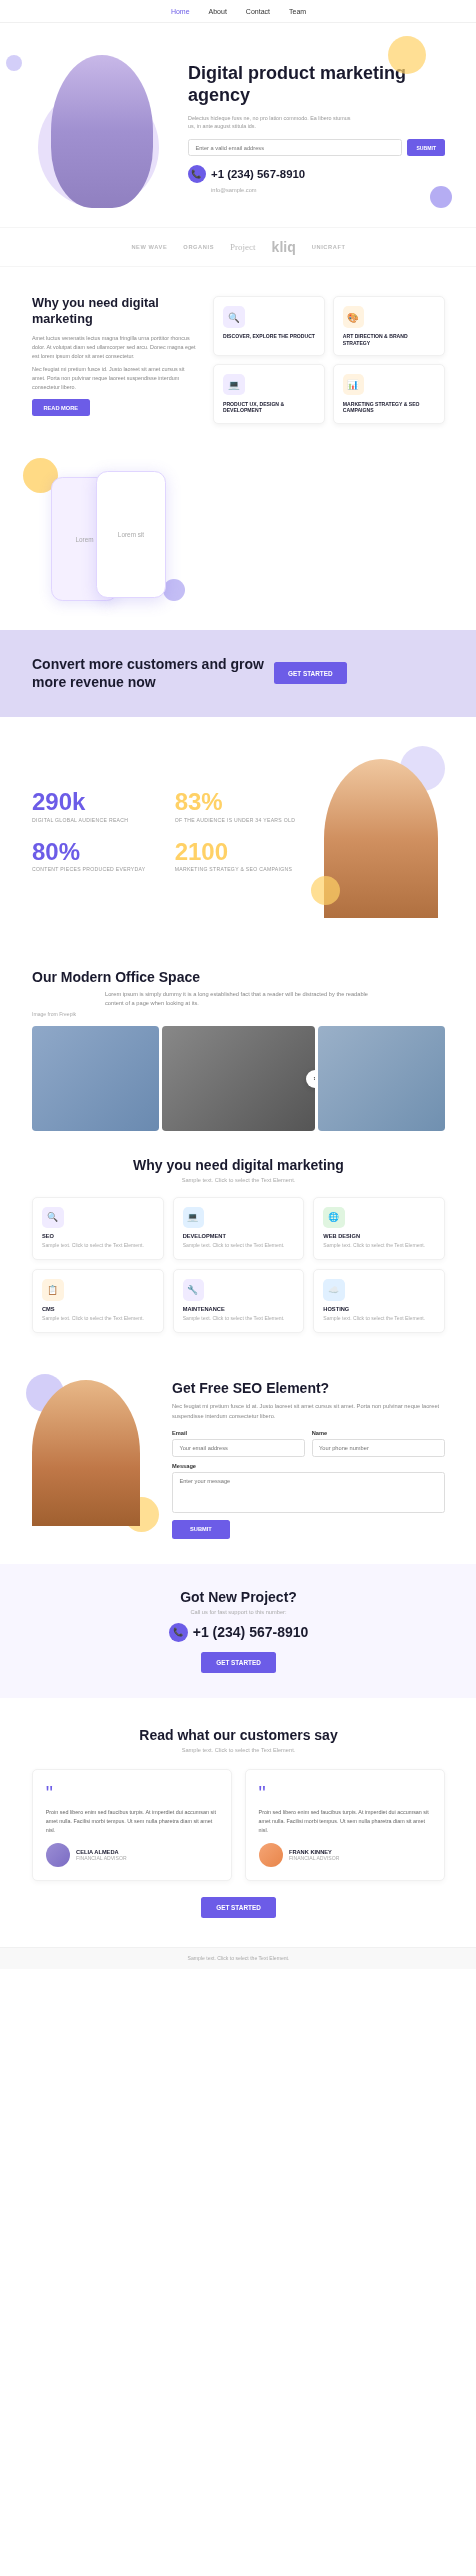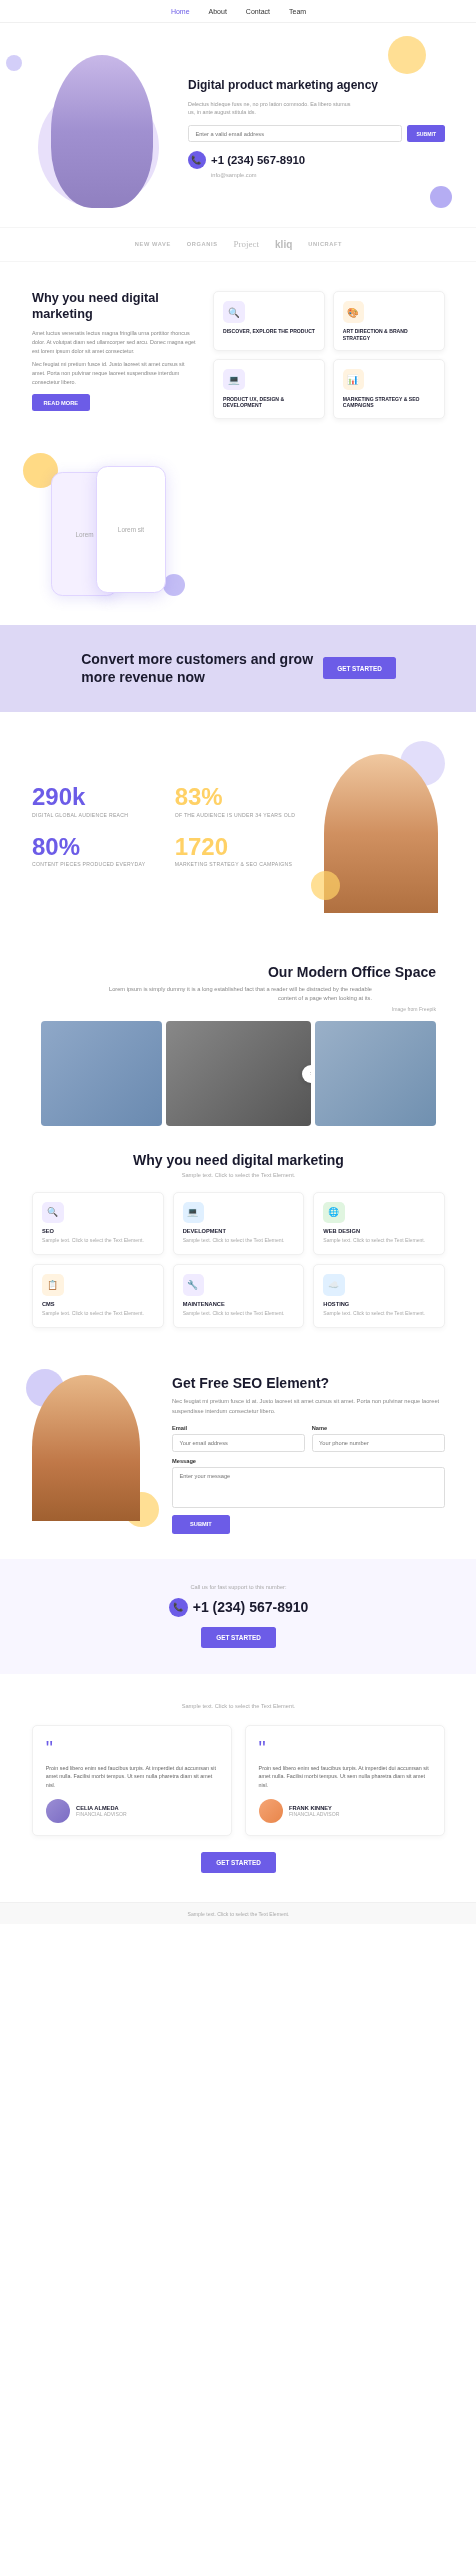--- a/index.html
+++ b/index.html
@@ -21,39 +21,39 @@
   <div style="position:absolute; width:16px; height:16px; background:#6c5ce7; border-radius:50%; top:32px; left:6.4px; opacity:0.3;"></div>
 
   <div style="position:relative; width:140px; flex-shrink:0; height:159px;">
     <div style="width:121px; height:121px; background:#e8e0fa; border-radius:50%; position:absolute; bottom:0; left:6.4px;"></div>
     <div style="width:102px; height:153px; background:linear-gradient(180deg,#d8c8f8 0%,#b8a0e8 100%); border-radius:50% 50% 40% 40%; position:absolute; bottom:0; left:19px; z-index:2; overflow:hidden;">
       <div style="width:100%; height:100%; background:linear-gradient(180deg,#c8b8e8 0%,#a090d0 50%,#9080c0 100%);"></div>
     </div>
   </div>
 
   <div style="flex:1; padding-left:16px;">
-    <h1 style="font-size:12px; font-weight:800; color:#1a1a2e; line-height:1.2; margin-bottom:7.6px;">Digital product marketing agency</h1>
+    <h1 style="font-size:18px; font-weight:800; color:#1a1a2e; line-height:1.2; margin-bottom:7.6px;">Digital product marketing agency</h1>
     <p style="font-size:5.4px; color:#999; line-height:1.5; margin-bottom:9px; max-width:165px;">Delectus hicleque fuss ne, no pro lation commodo. Ea libero stumus us, in ante august stitula ids.</p>
     <div style="display:flex; gap:5.1px; margin-bottom:9px;">
       <input type="email" style="flex: 1 1 0%; border: 0.6px solid rgb(221, 221, 221); border-radius: 2.5px; padding: 4.5px 6.4px; font-size: 5.7px; color: rgb(170, 170, 170); outline: none;" placeholder="Enter a valid email address">
       <button style="background:#6c5ce7; color:#fff; border:none; border-radius:2.5px; padding:4.5px 9px; font-size:5.1px; cursor:pointer; font-weight:700;">SUBMIT</button>
     </div>
     <div style="display:flex; align-items:center; gap:5.1px; margin-bottom:3.2px;">
       <div style="width:18px; height:18px; background:#6c5ce7; border-radius:50%; display:flex; align-items:center; justify-content:center; color:#fff; font-size:8.3px;">📞</div>
       <span style="font-size:11.4px; font-weight:800; color:#1a1a2e;">+1 (234) 567-8910</span>
     </div>
     <div style="font-size:5.7px; color:#aaa; margin-left:23px;">info@sample.com</div>
   </div>
 </section>
 
 <div style="display:flex; justify-content:center; align-items:center; gap:16px; padding:11.4px 25.4px; border-top:0.6px solid #f5f5f5; border-bottom:0.6px solid #f5f5f5;">
   <span style="font-size:5.7px; font-weight:700; color:#bbb; text-transform:uppercase; letter-spacing:0.6px;">NEW WAVE</span>
   <span style="font-size:5.7px; font-weight:700; color:#bbb; text-transform:uppercase; letter-spacing:0.6px;">ORGANIS</span>
   <span style="font-size:9px; font-weight:300; color:#bbb; font-family:cursive;">Project</span>
-  <span style="font-size:10px; font-weight:900; color:#bbb;">kliq</span>
+  <span style="font-size:14px; font-weight:900; color:#bbb;">kliq</span>
   <span style="font-size:5.7px; font-weight:700; color:#bbb; text-transform:uppercase; letter-spacing:0.6px;">UNICRAFT</span>
 </div>
 
 <section style="padding:29px 32px 22px; background:#fff;">
   <div style="display:flex; gap:16px; align-items:flex-start;">
     <div style="max-width:165px; flex-shrink:0;">
       <h2 style="font-size:12.7px; font-weight:800; color:#1a1a2e; line-height:1.2; margin-bottom:7.6px;">Why you need digital marketing</h2>
       <p style="font-size:5.4px; color:#888; line-height:1.6; margin-bottom:5.1px;">Amet luctus venenatis lectus magna fringilla urna porttitor rhoncus dolor. At volutpat diam sed ullamcorper sed arcu. Donec magna eget est lorem ipsum dolor sit amet consectetur.</p>
       <p style="font-size:5.4px; color:#888; line-height:1.6; margin-bottom:7.6px;">Nec feugiat mi pretium fusce id. Justo laoreet sit amet cursus sit amet. Porta non pulvinar neque laoreet suspendisse interdum consectetur libero.</p>
       <button style="background:#6c5ce7; color:#fff; border:none; border-radius:2.5px; padding:5.7px 11.4px; font-size:5.7px; cursor:pointer; font-weight:700;">READ MORE</button>
@@ -85,54 +85,54 @@
     <div style="width:67px; height:124px; background:#f5f0ff; border-radius:11.4px; border:1.3px solid #e0d5ff; position:absolute; left:19px; top:9.5px; z-index:1; display:flex; align-items:center; justify-content:center; box-shadow:0 2.5px 12.7px rgba(108,92,231,0.15);">
       <span style="font-size:6.4px; color:#aaa;">Lorem</span>
     </div>
     <div style="width:70px; height:127px; background:#fff; border-radius:11.4px; border:1.3px solid #e0d5ff; position:absolute; left:64px; top:3.2px; z-index:2; display:flex; align-items:center; justify-content:center; box-shadow:0 3.8px 16px rgba(108,92,231,0.2);">
       <span style="font-size:6.4px; color:#aaa;">Lorem sit</span>
     </div>
     <div style="width:22px; height:22px; background:#6c5ce7; border-radius:50%; position:absolute; bottom:6.4px; right:6.4px; opacity:0.4; z-index:0;"></div>
   </div>
 </section>
 
-<section style="background:#ddd8f5; padding:25.4px 32px; display:flex; align-items:center; justify-content:center;">
+<section style="background:#ddd8f5; padding:25.4px 32px; display:flex; align-items:center; justify-content:flex-start;">
   <h2 style="font-size:14px; font-weight:800; color:#1a1a2e; line-height:1.3; max-width:242px;">Convert more customers and grow more revenue now</h2>
   <button style="background:#6c5ce7; color:#fff; border:none; border-radius:2.5px; padding:7.6px 14px; font-size:6.4px; cursor:pointer; font-weight:700; white-space:nowrap; flex-shrink:0;">GET STARTED</button>
 </section>
 
 <section style="padding:29px 32px; background:#fff; display:flex; gap:12.7px; align-items:center;">
   <div style="flex:1; display:grid; grid-template-columns:1fr 1fr; gap:16px 19px;">
     <div>
       <div style="font-size:24px; font-weight:900; color:#6c5ce7; line-height:1;">290k</div>
       <div style="font-size:5.1px; color:#999; text-transform:uppercase; letter-spacing:0.3px; margin-top:2.5px; line-height:1.4;">DIGITAL GLOBAL AUDIENCE REACH</div>
     </div>
     <div>
       <div style="font-size:24px; font-weight:900; color:#ffd166; line-height:1;">83%</div>
       <div style="font-size:5.1px; color:#999; text-transform:uppercase; letter-spacing:0.3px; margin-top:2.5px; line-height:1.4;">OF THE AUDIENCE IS UNDER 34 YEARS OLD</div>
     </div>
     <div>
       <div style="font-size:24px; font-weight:900; color:#6c5ce7; line-height:1;">80%</div>
       <div style="font-size:5.1px; color:#999; text-transform:uppercase; letter-spacing:0.3px; margin-top:2.5px; line-height:1.4;">CONTENT PIECES PRODUCED EVERYDAY</div>
     </div>
     <div>
-      <div style="font-size:24px; font-weight:900; color:#ffd166; line-height:1;">1720</div>
+      <div style="font-size:24px; font-weight:900; color:#ffd166; line-height:1;">2100</div>
       <div style="font-size:5.1px; color:#999; text-transform:uppercase; letter-spacing:0.3px; margin-top:2.5px; line-height:1.4;">MARKETING STRATEGY &amp; SEO CAMPAIGNS</div>
     </div>
   </div>
   <div style="width:134px; flex-shrink:0; position:relative; height:172px;">
     <div style="width:45px; height:45px; background:#6c5ce7; border-radius:50%; position:absolute; top:0; right:0; opacity:0.2;"></div>
     <div style="width:114px; height:159px; background:linear-gradient(180deg,#f5c5a5 0%,#e8a080 100%); border-radius:50% 50% 0 0; position:absolute; bottom:0; left:12.7px; overflow:hidden;">
       <div style="width:100%; height:100%; background:linear-gradient(180deg,#f0c8a0 0%,#d09060 50%,#b07040 100%);"></div>
     </div>
     <div style="width:29px; height:29px; background:#ffd166; border-radius:50%; position:absolute; bottom:12.7px; left:0; opacity:0.7;"></div>
   </div>
 </section>
 
-<section style="padding:22px 41px 0; text-align:right;">
+<section style="padding:22px 32px 0; text-align:left;">
   <h2 style="font-size:14px; font-weight:800; color:#1a1a2e; margin-bottom:5.1px;">Our Modern Office Space</h2>
   <p style="font-size:5.7px; color:#888; max-width:267px; margin:0 auto 3.8px; line-height:1.5;">Lorem ipsum is simply dummy it is a long established fact that a reader will be distracted by the readable content of a page when looking at its.</p>
   <p style="font-size:5.1px; color:#aaa; margin-bottom:9.5px;">
     <span>Image from Freepik</span>
   </p>
   <div style="display:flex; gap:3.2px; height:105px; position:relative;">
     <div style="flex:1; border-radius:3.8px; overflow:hidden; background:linear-gradient(135deg,#8fa8c8 0%,#6a8ab0 100%);"></div>
     <div style="flex:1.2; border-radius:3.8px; overflow:hidden; background:linear-gradient(135deg,#888 0%,#555 100%); position:relative;">
       <div style="position:absolute; right:-9px; top:50%; transform:translateY(-50%); width:18px; height:18px; background:#fff; border-radius:50%; display:flex; align-items:center; justify-content:center; box-shadow:0 1.3px 5.1px rgba(0,0,0,0.15); z-index:10; font-size:7px; cursor:pointer;">›</div>
     </div>
@@ -200,29 +200,31 @@
       <div style="grid-column:1/-1;">
         <label style="font-size:5.7px; font-weight:600; color:#333; display:block; margin-bottom:2.5px;">Message</label>
         <textarea style="width: 100%; border: 0.6px solid rgb(221, 221, 221); border-radius: 2.5px; padding: 5.1px 6.4px; font-size: 5.7px; color: rgb(170, 170, 170); height: 41px; resize: none; outline: none; font-family: Arial;" placeholder="Enter your message"></textarea>
       </div>
     </div>
     <button style="background:#6c5ce7; color:#fff; border:none; border-radius:2.5px; padding:6.4px 18px; font-size:5.7px; font-weight:700; cursor:pointer; margin-top:5.1px;">SUBMIT</button>
   </div>
 </section>
 
 <section style="background:#f8f6ff; padding:25.4px 32px; text-align:center; margin:0;">
+  <h2 style="font-size:14px; font-weight:800; color:#1a1a2e; margin-bottom:3.8px;">Got New Project?</h2>
   <p style="font-size:5.7px; color:#aaa; margin-bottom:7.6px;">Call us for fast support to this number:</p>
   <div style="display:flex; align-items:center; justify-content:center; gap:5.1px; margin-bottom:10.2px;">
     <div style="width:19px; height:19px; background:#6c5ce7; border-radius:50%; display:flex; align-items:center; justify-content:center; color:#fff; font-size:8.3px;">📞</div>
     <span style="font-size:14px; font-weight:800; color:#1a1a2e;">+1 (234) 567-8910</span>
   </div>
   <button style="background:#6c5ce7; color:#fff; border:none; border-radius:2.5px; padding:7px 15.3px; font-size:6.4px; font-weight:700; cursor:pointer;">GET STARTED</button>
 </section>
 
 <section style="padding:29px 32px; background:#fff;">
+  <h2 style="font-size:14px; font-weight:800; color:#1a1a2e; text-align:center; margin-bottom:3.8px;">Read what our customers say</h2>
   <p style="text-align:center; font-size:5.7px; color:#aaa; margin-bottom:16px;">Sample text. Click to select the Text Element.</p>
   <div style="display:grid; grid-template-columns:1fr 1fr; gap:12.7px;">
     <div style="background:#fff; border:0.6px solid #f0f0f0; border-radius:5.1px; padding:12.7px; box-shadow:0 1.3px 5.1px rgba(0,0,0,0.04);">
       <div style="font-size:20.3px; color:#6c5ce7; margin-bottom:5.1px; line-height:1;">"</div>
       <p style="font-size:5.4px; color:#666; line-height:1.6; margin-bottom:9px;">Proin sed libero enim sed faucibus turpis. At imperdiet dui accumsan sit amet nulla. Facilisi morbi tempus. Ut sem nulla pharetra diam sit amet nisl.</p>
       <div style="display:flex; align-items:center; gap:6.4px;">
         <div style="width:24px; height:24px; border-radius:50%; background:linear-gradient(135deg,#9b8ed4,#7b6cc4); flex-shrink:0;"></div>
         <div>
           <div style="font-size:5.7px; font-weight:700; color:#1a1a2e;">CELIA ALMEDA</div>
           <div style="font-size:5.1px; color:#aaa;">FINANCIAL ADVISOR</div>

